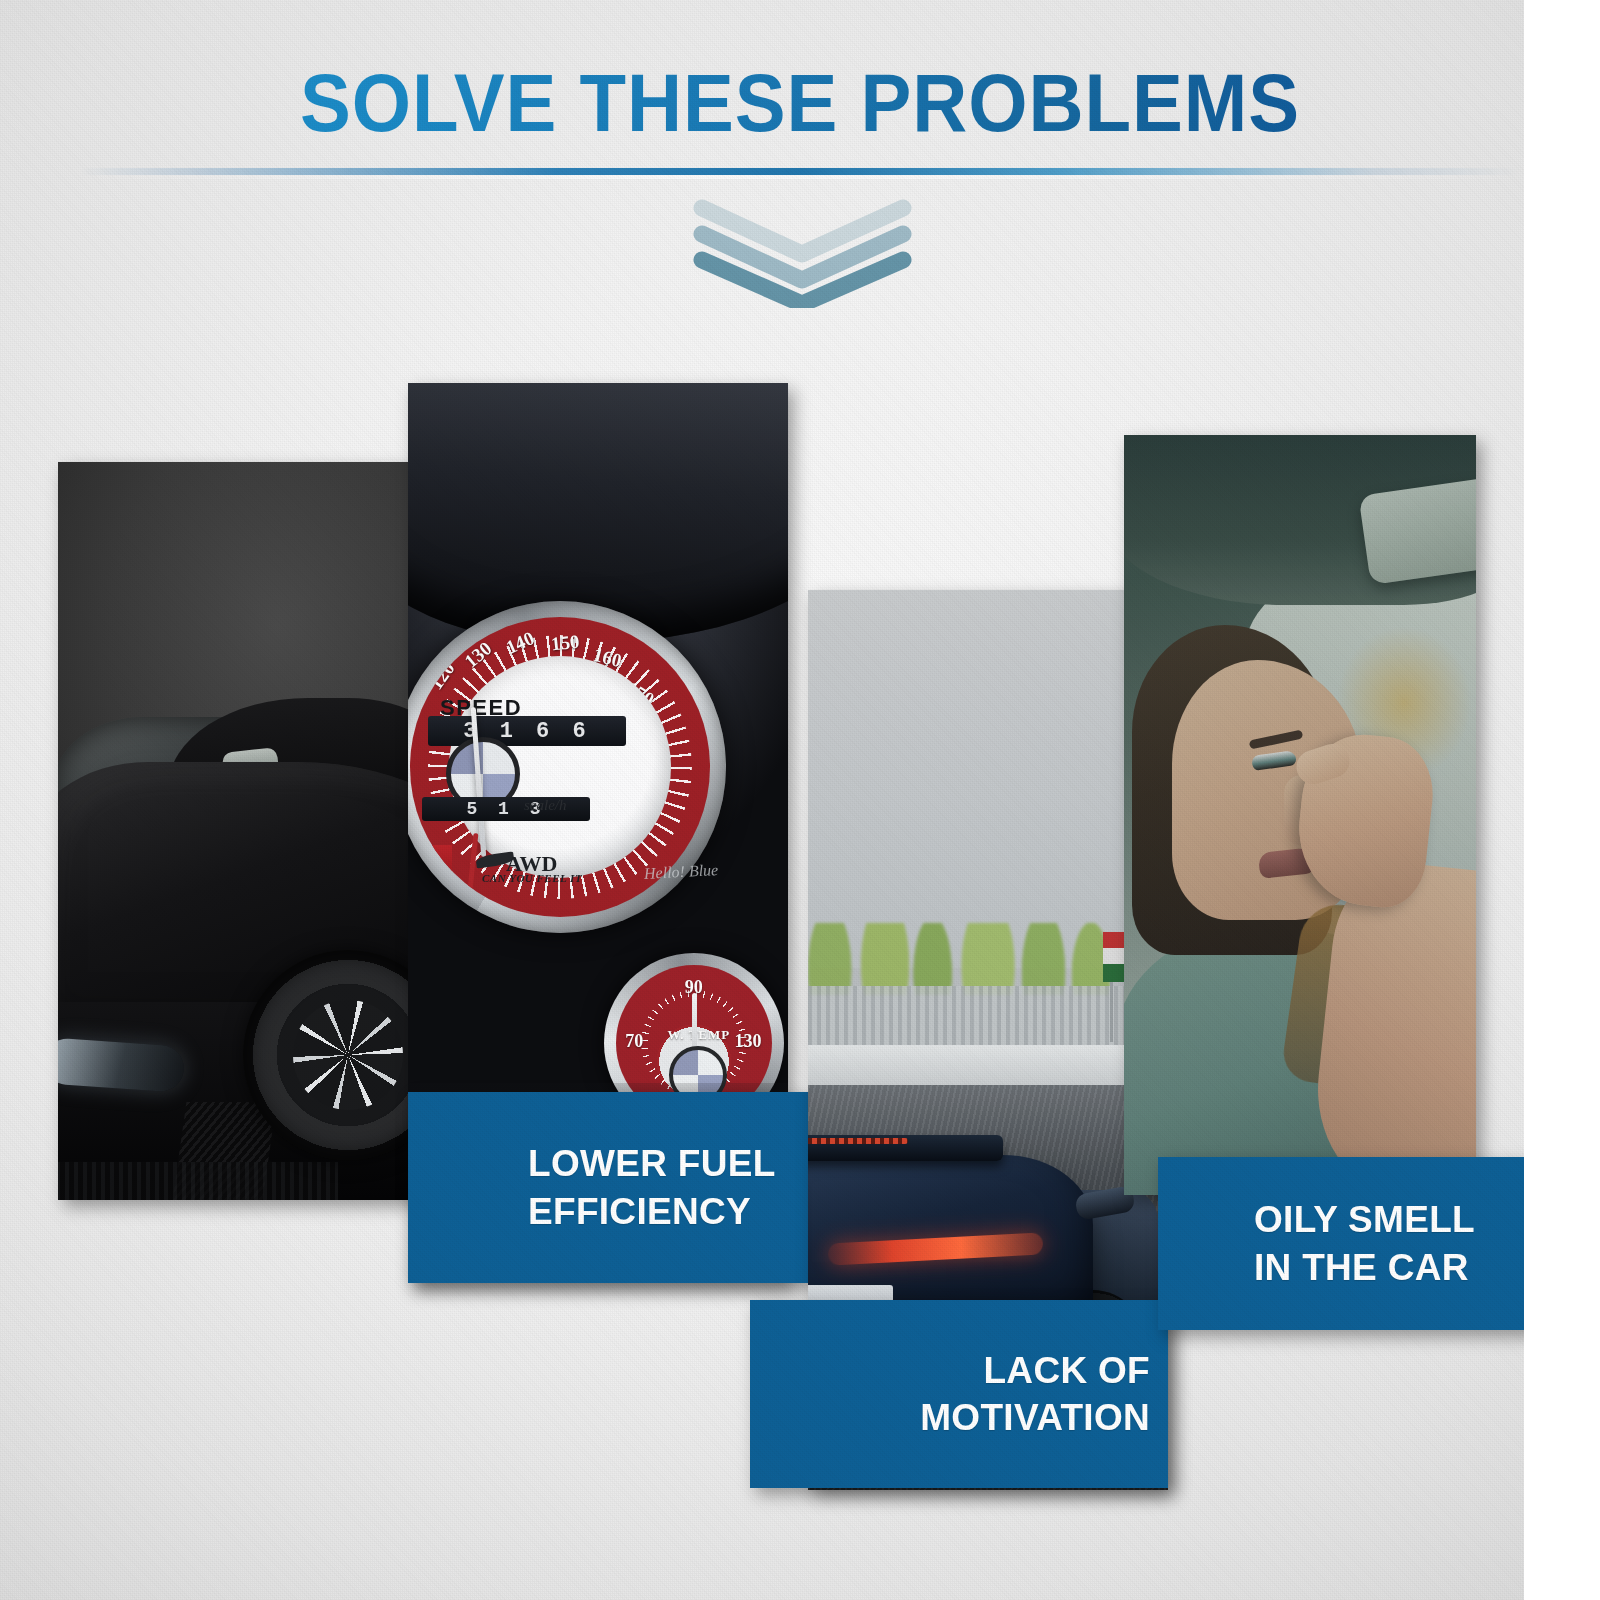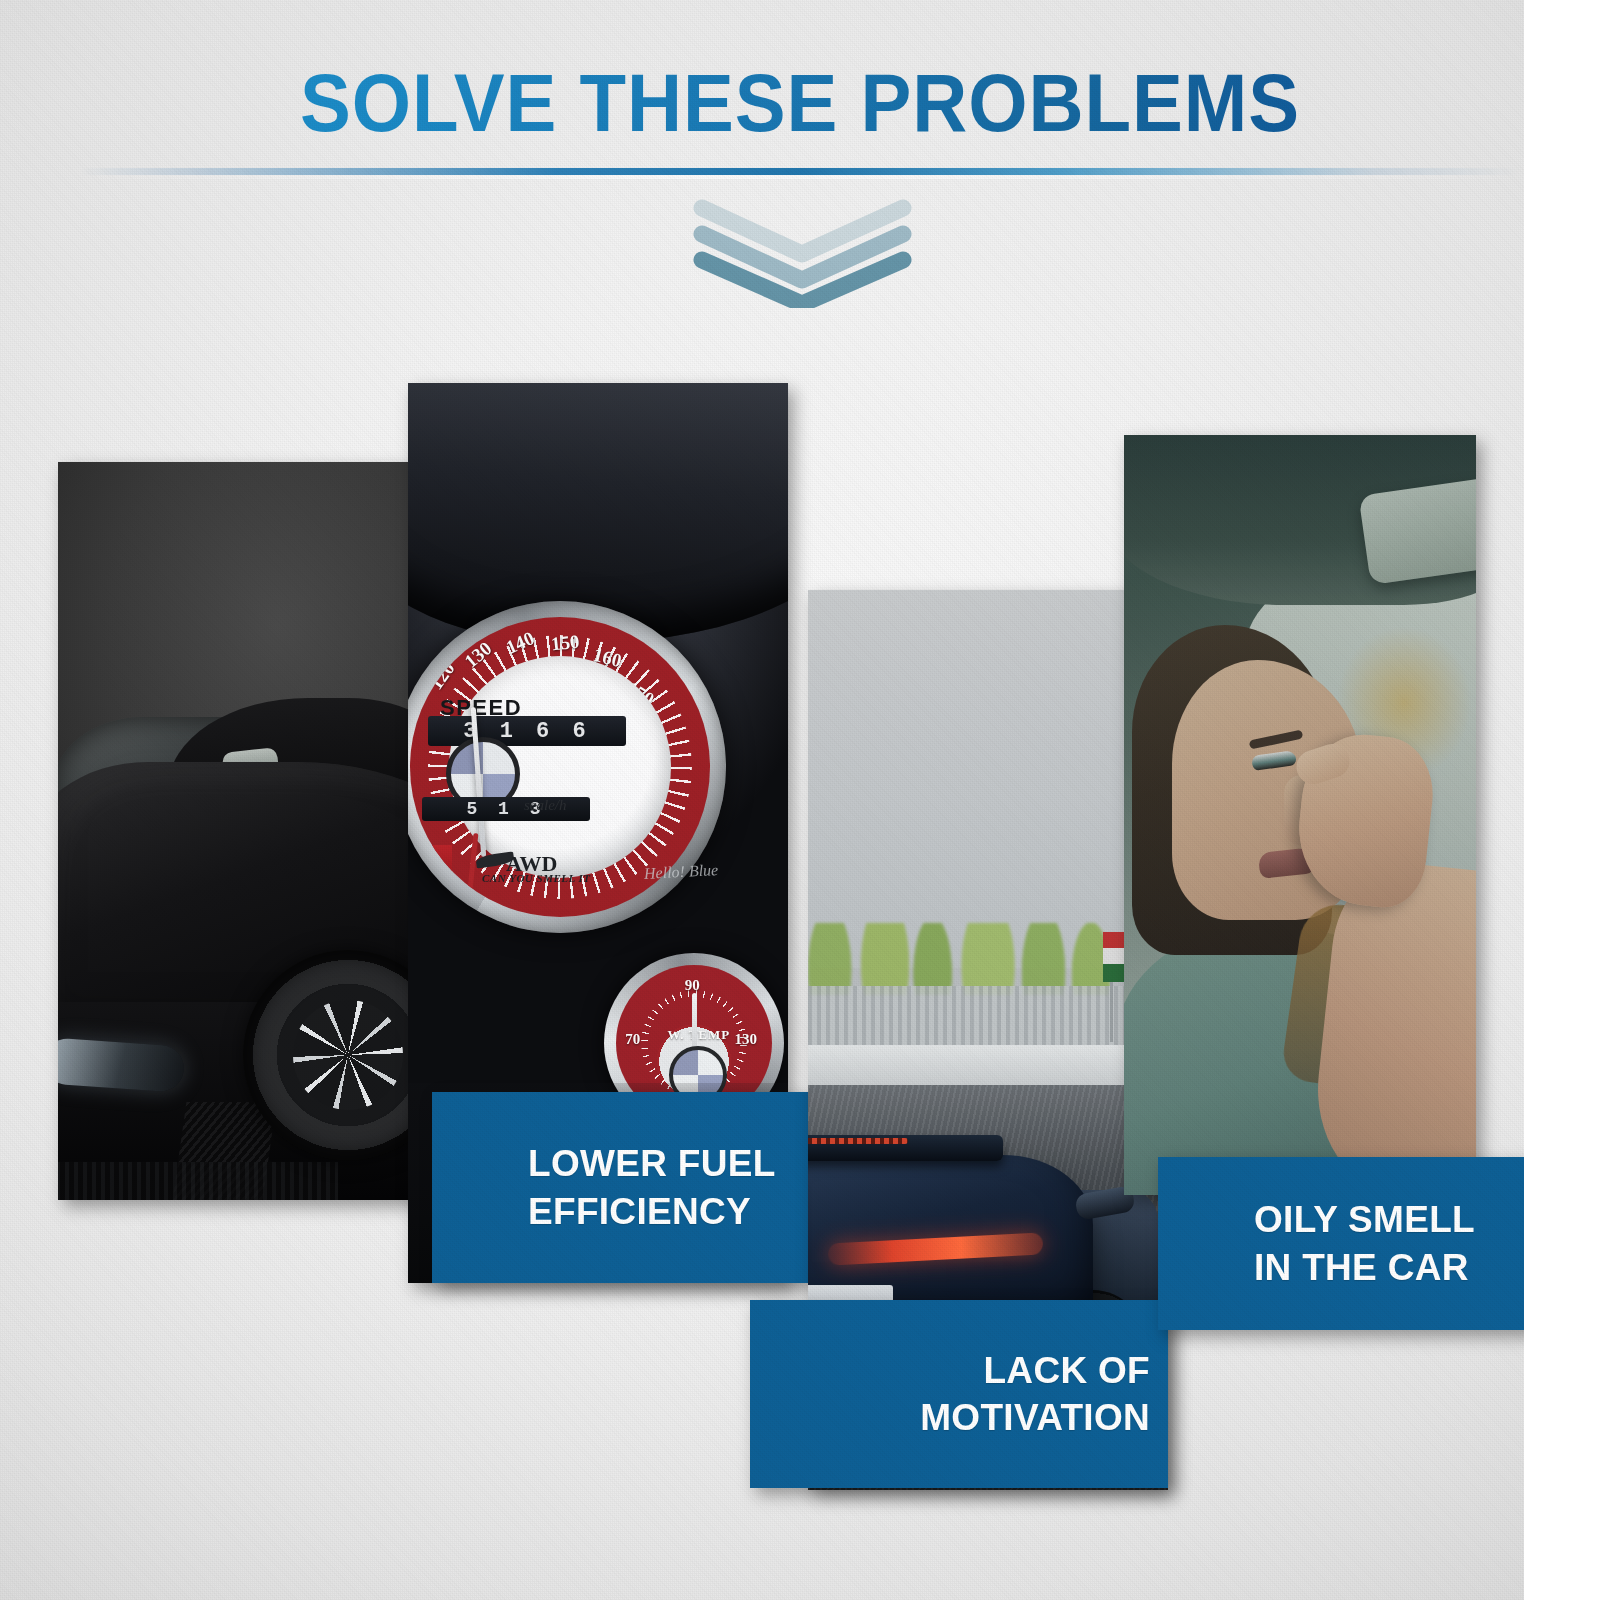--- a/index.html
+++ b/index.html
@@ -192,21 +192,21 @@
   #p2 .gauge2{
     position:absolute;left:196px;top:570px;width:180px;height:180px;border-radius:50%;
     background:conic-gradient(from 200deg,#b9bec3,#ebeef0 20%,#8d9297 42%,#dee2e5 62%,#80858a 82%,#cdd2d6 100%);
     box-shadow:0 0 22px rgba(0,0,0,.7);
   }
   #p2 .gauge2 .f{
     position:absolute;inset:12px;border-radius:50%;
     background:radial-gradient(circle at 50% 62%, #e8eaec 0 28%, #a4232a 28% 30%, #9d2129 30% 88%, #cfd3d6 88% 100%);
     overflow:hidden;
   }
-  #p2 .g2t{position:absolute;color:#fff;font-size:15px;font-weight:700;
+  #p2 .g2t{position:absolute;color:#fff;font-size:18px;font-weight:700;
     font-family:"Liberation Serif",serif;text-shadow:0 1px 2px rgba(0,0,0,.5);}
   #p2 .g2mark{position:absolute;inset:16%;border-radius:50%;
     background:repeating-conic-gradient(from 200deg,rgba(255,255,255,.95) 0 1.4deg,rgba(255,255,255,0) 1.4deg 9deg);
     -webkit-mask:radial-gradient(circle,transparent 0 62%, #000 62% 82%, transparent 82%);
     mask:radial-gradient(circle,transparent 0 62%, #000 62% 82%, transparent 82%);}
   #p2 .g2needle{position:absolute;left:49%;top:18%;width:5px;height:45%;
     background:linear-gradient(180deg,#f5f6f7,#cfd2d5);border-radius:3px;}
   #p2 .g2hub{position:absolute;left:34%;top:52%;width:58px;height:58px;border-radius:50%;
     background:conic-gradient(from 0deg,#eef1f3 0 90deg,#9aa3c4 90deg 180deg,#eef1f3 180deg 270deg,#929ab9 270deg 360deg);
     border:4px solid #26282b;box-sizing:border-box;}
@@ -371,42 +371,42 @@
         <div class="redbar"></div>
         <div class="speedlbl">SPEED</div>
         <div class="odo">3 1 6 6</div>
         <div class="roundel"></div>
         <div class="needle"></div>
         <div class="needle-red"></div>
         <div class="odo2">5 1 3</div>
         <div class="scale">scale/h</div>
         <div class="birdie"></div>
         <div class="awd">AWD</div>
-        <div class="awd" style="left:24%;top:85%;font-size:11px;font-style:italic;font-weight:700;letter-spacing:.5px">CAN YOU SMELL IT</div>
+        <div class="awd" style="left:24%;top:85%;font-size:11px;font-style:italic;font-weight:700;letter-spacing:.5px">CAN YOU FEEL IT</div>
       </div>
     </div>
 
     <div class="brand">Hello! Blue</div>
 
     <div class="gauge2">
       <div class="f">
         <div class="g2mark"></div>
         <div class="g2t" style="left:44%;top:8%">90</div>
         <div class="g2t" style="left:6%;top:42%">70</div>
         <div class="g2t" style="left:76%;top:42%">130</div>
         <div class="g2t" style="left:33%;top:40%;font-size:13px;letter-spacing:1px">W. TEMP</div>
         <div class="g2needle"></div>
         <div class="g2hub"></div>
       </div>
     </div>
 
     <div class="dash"></div>
 
   </div>
-  <div class="cap" style="left:432px;top:1092px;width:380px;height:191px;">
+  <div class="cap" style="left:408px;top:1092px;width:380px;height:191px;padding-left:24px;">
     <span>LOWER FUEL EFFICIENCY</span>
   </div>
 
   <div class="panel" id="p3">
     <div class="sky"></div>
     <div class="trees"></div>
     <div class="stands"></div>
     <div class="flagpole"></div>
     <div class="flag"></div>
     <div class="wall"></div>

